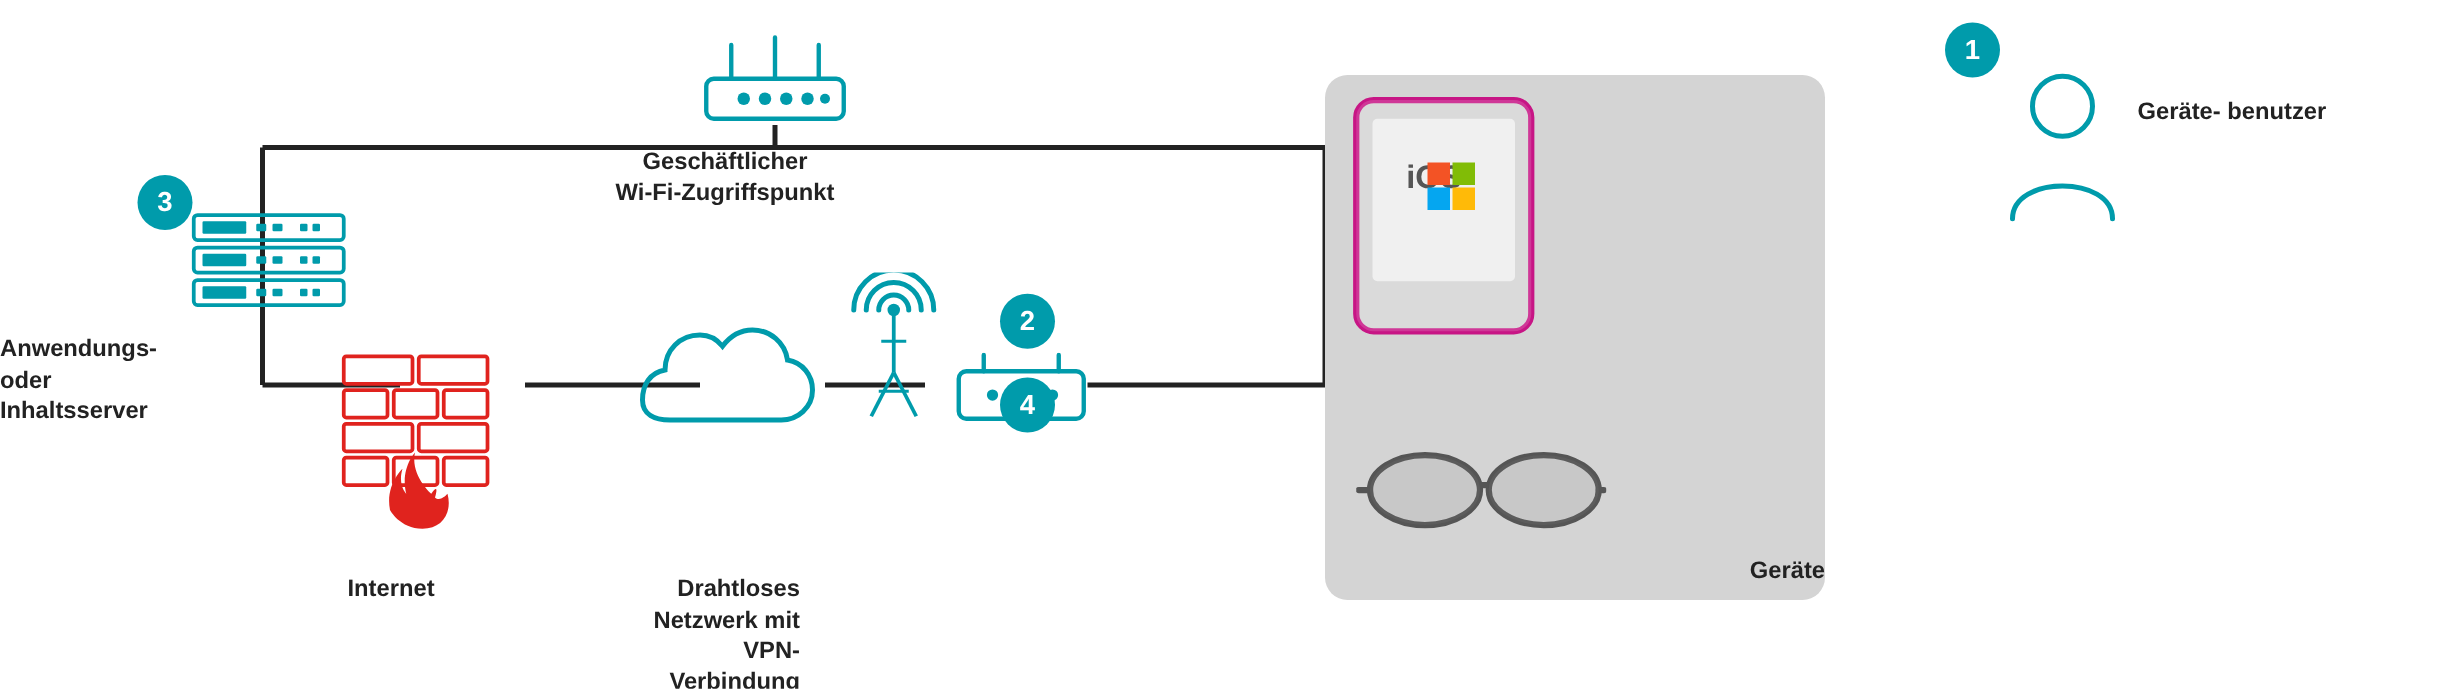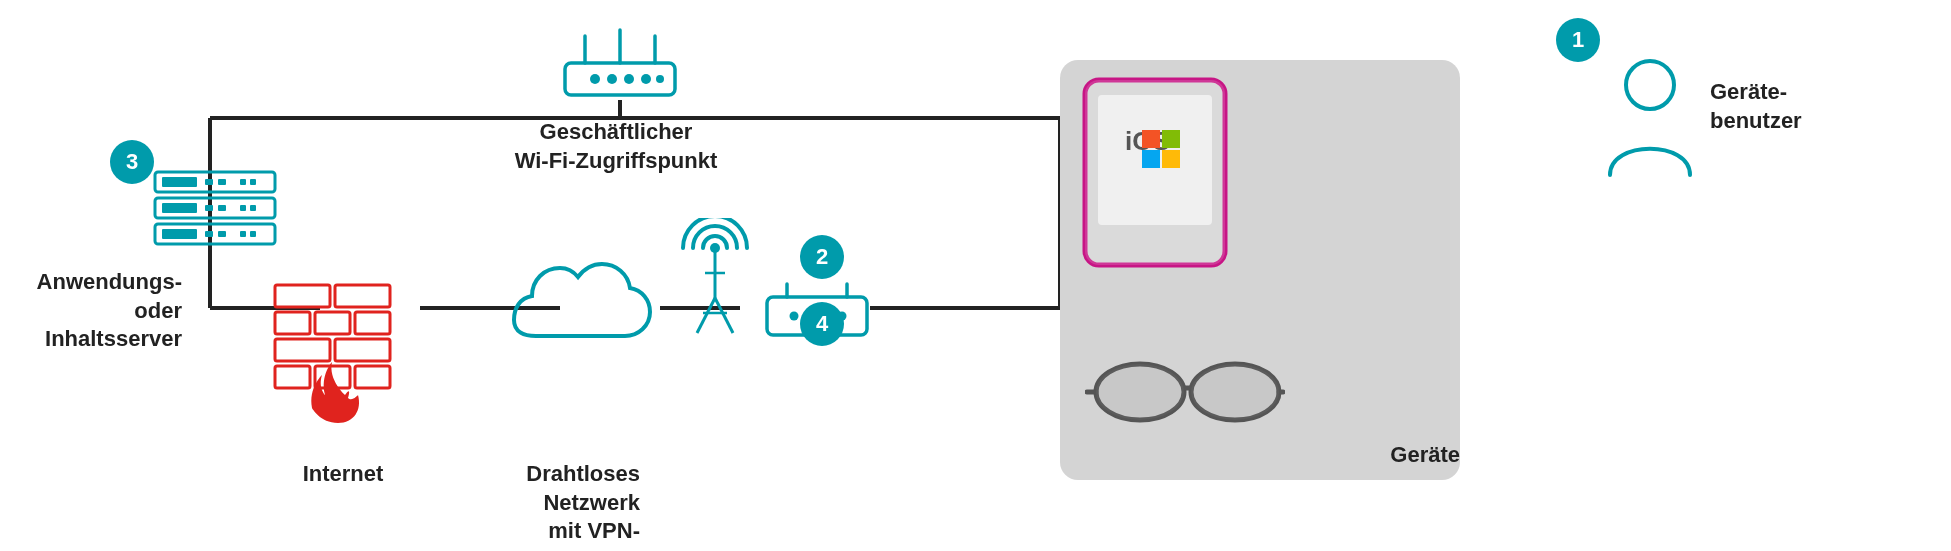--- a/index.html
+++ b/index.html
@@ -39,21 +39,21 @@
       font-weight: bold;
       display: flex;
       align-items: center;
       justify-content: center;
     }
 
     
     .label {
       position: absolute;
       text-align: center;
-      font-size: 22px;
+      font-size: 19px;
       font-weight: 600;
       color: #222;
       line-height: 1.3;
     }
 
     
     .server-icon {
       position: absolute;
     }
 
@@ -145,21 +145,21 @@
 
       <rect x="5" y="54" width="120" height="20" rx="3" fill="none" stroke="#009bab" stroke-width="3"></rect>
       <rect x="12" y="59" width="35" height="10" rx="1" fill="#009bab"></rect>
       <rect x="55" y="61" width="8" height="6" rx="1" fill="#009bab"></rect>
       <rect x="68" y="61" width="8" height="6" rx="1" fill="#009bab"></rect>
       <rect x="90" y="61" width="6" height="6" rx="1" fill="#009bab"></rect>
       <rect x="100" y="61" width="6" height="6" rx="1" fill="#009bab"></rect>
     </svg>
   </div>
 
-  <div class="label" style="left:22px; top:268px; width:160px; text-align:right;">
+  <div class="label" style="left:0; top:268px; width:160px; text-align:left;">
     <span>Anwendungs-
 oder
 Inhaltsserver</span>
   </div>
 
   <div class="router-icon" style="left:530px; top:18px;">
     <svg width="180" height="85" viewBox="0 0 180 85">
 
       <rect x="35" y="45" width="110" height="32" rx="6" fill="none" stroke="#009bab" stroke-width="3.5"></rect>
 
@@ -169,21 +169,21 @@
 
       <circle cx="65" cy="61" r="5" fill="#009bab"></circle>
       <circle cx="82" cy="61" r="5" fill="#009bab"></circle>
       <circle cx="99" cy="61" r="5" fill="#009bab"></circle>
       <circle cx="116" cy="61" r="5" fill="#009bab"></circle>
 
       <circle cx="130" cy="61" r="4" fill="#009bab"></circle>
     </svg>
   </div>
 
-  <div class="label" style="left:496px; top:118px; width:240px; ">
+  <div class="label" style="left:460px; top:118px; width:240px; ">
     <span>Geschäftlicher<br>Wi-Fi-Zugriffspunkt</span>
   </div>
 
   <div class="firewall-icon" style="left:270px; top:280px;">
     <svg width="130" height="145" viewBox="0 0 130 145">
 
       <rect x="5" y="5" width="55" height="22" rx="2" fill="none" stroke="#e0231e" stroke-width="3"></rect>
       <rect x="65" y="5" width="55" height="22" rx="2" fill="none" stroke="#e0231e" stroke-width="3"></rect>
       <rect x="5" y="32" width="35" height="22" rx="2" fill="none" stroke="#e0231e" stroke-width="3"></rect>
       <rect x="45" y="32" width="35" height="22" rx="2" fill="none" stroke="#e0231e" stroke-width="3"></rect>
@@ -191,21 +191,21 @@
       <rect x="5" y="59" width="55" height="22" rx="2" fill="none" stroke="#e0231e" stroke-width="3"></rect>
       <rect x="65" y="59" width="55" height="22" rx="2" fill="none" stroke="#e0231e" stroke-width="3"></rect>
       <rect x="5" y="86" width="35" height="22" rx="2" fill="none" stroke="#e0231e" stroke-width="3"></rect>
       <rect x="45" y="86" width="35" height="22" rx="2" fill="none" stroke="#e0231e" stroke-width="3"></rect>
       <rect x="85" y="86" width="35" height="22" rx="2" fill="none" stroke="#e0231e" stroke-width="3"></rect>
 
       <path d="M75,115 C75,115 58,100 62,82 C62,82 50,95 55,115 C55,115 48,108 52,95 C52,95 38,108 42,128 C42,128 50,143 68,143 C84,143 92,130 88,115 C88,115 82,122 78,118 C78,118 82,105 75,115 Z" fill="#e0231e" stroke="none"></path>
     </svg>
   </div>
 
-  <div class="label" style="left:278px; top:460px; width:130px; text-align:center;">
+  <div class="label" style="left:278px; top:460px; width:130px; text-align:left;">
     <span>Internet</span>
   </div>
 
   <div class="cloud-icon" style="left:510px; top:258px;">
     <svg width="145" height="105" viewBox="0 0 145 105">
       <path d="M115,78 C128,78 140,68 140,54 C140,42 132,32 120,30 C118,16 106,6 92,6 C82,6 74,11 68,19 C64,14 58,10 50,10 C34,10 22,22 22,38 C10,40 4,50 4,62 C4,74 14,78 26,78 Z" fill="none" stroke="#009bab" stroke-width="4"></path>
     </svg>
   </div>
 
   <div class="label" style="left:520px; top:460px; width:120px; text-align:right;">

